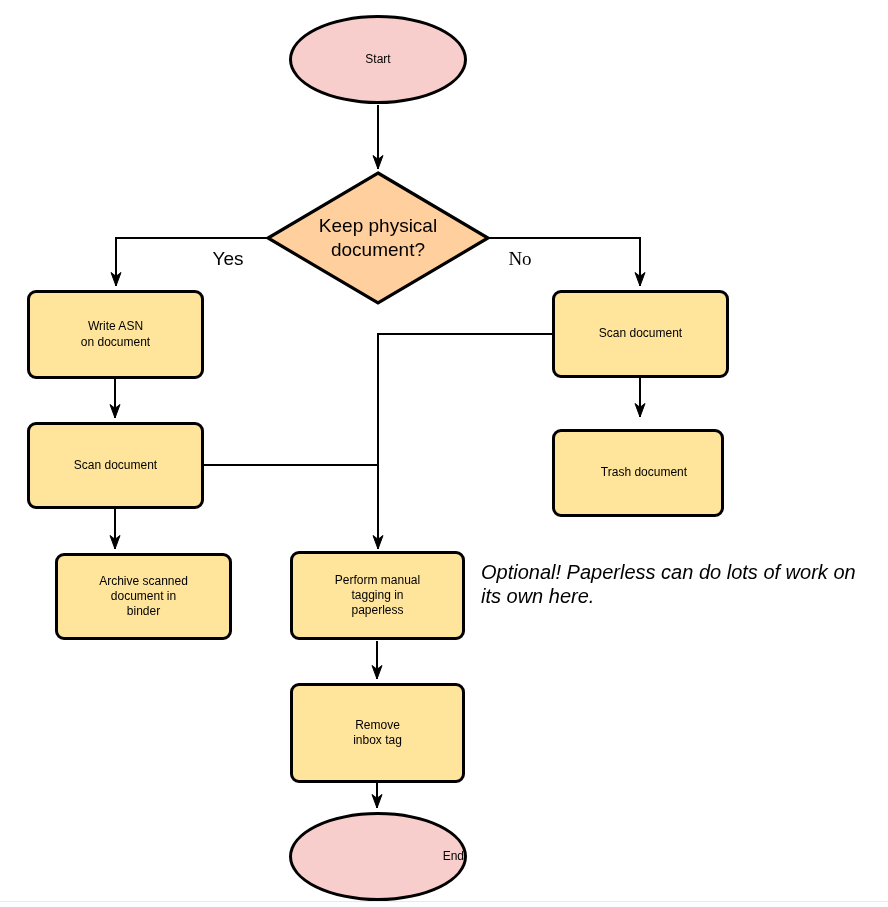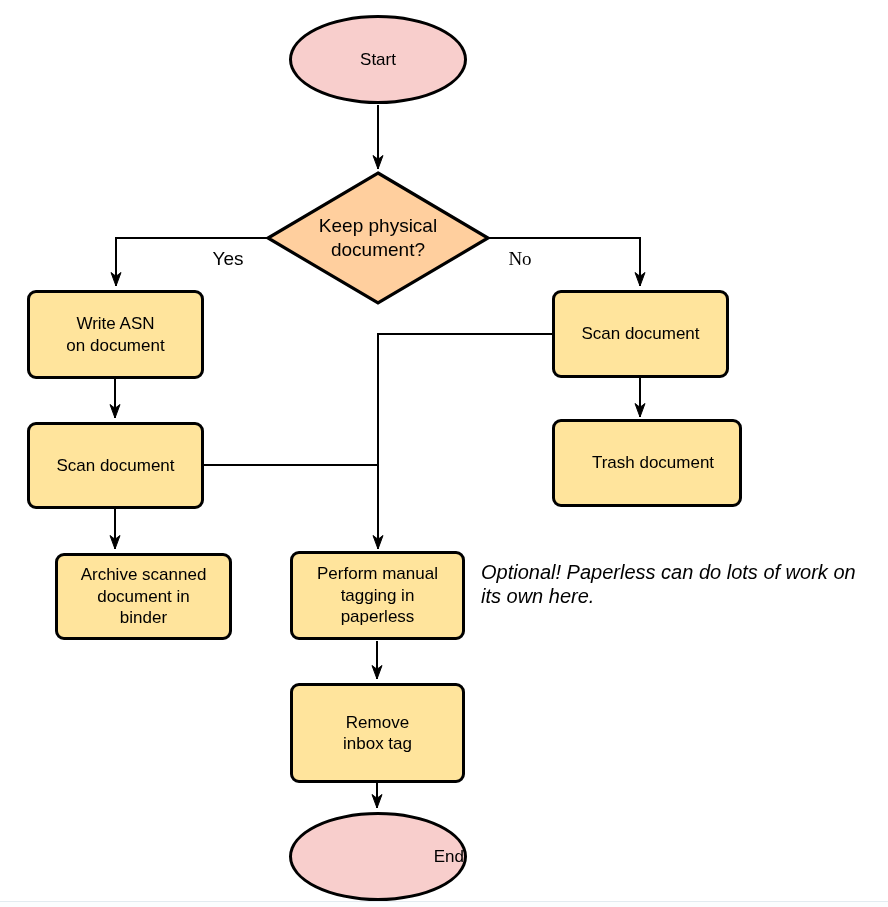--- a/index.html
+++ b/index.html
@@ -11,21 +11,21 @@
   html,body{margin:0;padding:0;}
   body{
     width:888px;height:907px;position:relative;overflow:hidden;
     background:#ffffff;color:#000;
     font-family:"Liberation Sans", sans-serif;
   }
   .connectors{position:absolute;left:0;top:0;z-index:1;}
   .node{
     position:absolute;box-sizing:border-box;z-index:2;
     display:flex;align-items:center;justify-content:center;
-    text-align:center;font-size:17px;line-height:1.26;white-space:pre-line;
+    text-align:center;font-size:12px;line-height:1.26;white-space:pre-line;
   }
   .rect{
     background:var(--process-fill);
     border:3px solid var(--line-color);
     border-radius:9px;
   }
   .ellipse{
     background:var(--terminal-fill);
     border:3px solid var(--line-color);
     border-radius:50%;
@@ -98,21 +98,21 @@
 <div class="node rect" style="left:27px;top:553px;width:177px;height:87px;margin-left:28px;">
   <span>Archive scanned
 document in
 binder</span>
 </div>
 
 <div class="node rect" style="left:552px;top:290px;width:177px;height:88px;">
   <span>Scan document</span>
 </div>
 
-<div class="node rect" style="left:552px;top:419px;width:190px;height:88px;padding-left:12px;">
+<div class="node rect" style="left:552px;top:429px;width:172px;height:88px;padding-left:12px;">
   <span>Trash document</span>
 </div>
 
 <div class="node rect" style="left:290px;top:551px;width:175px;height:89px;">
   <span>Perform manual
 tagging in
 paperless</span>
 </div>
 
 <div class="node rect" style="left:290px;top:683px;width:175px;height:100px;">

